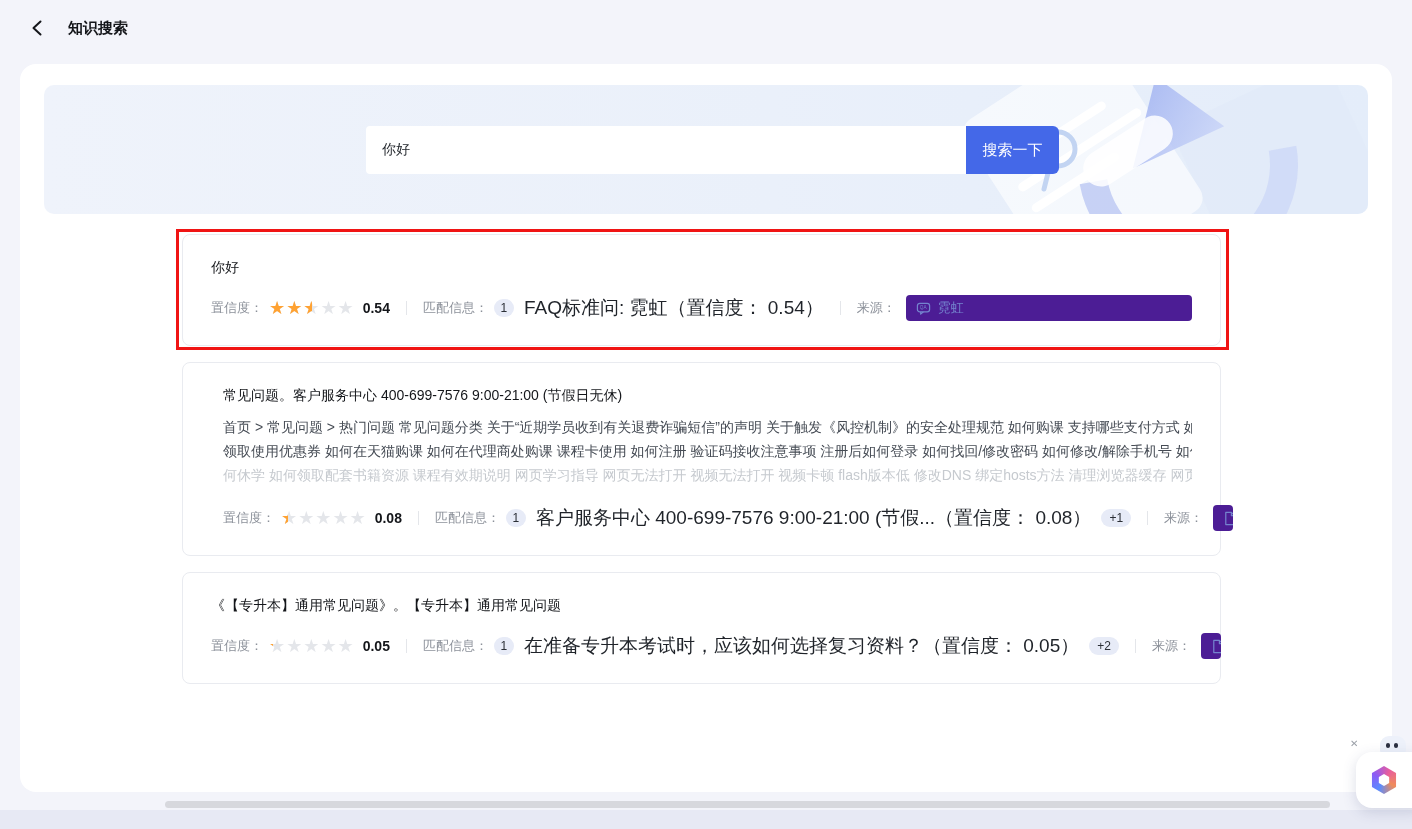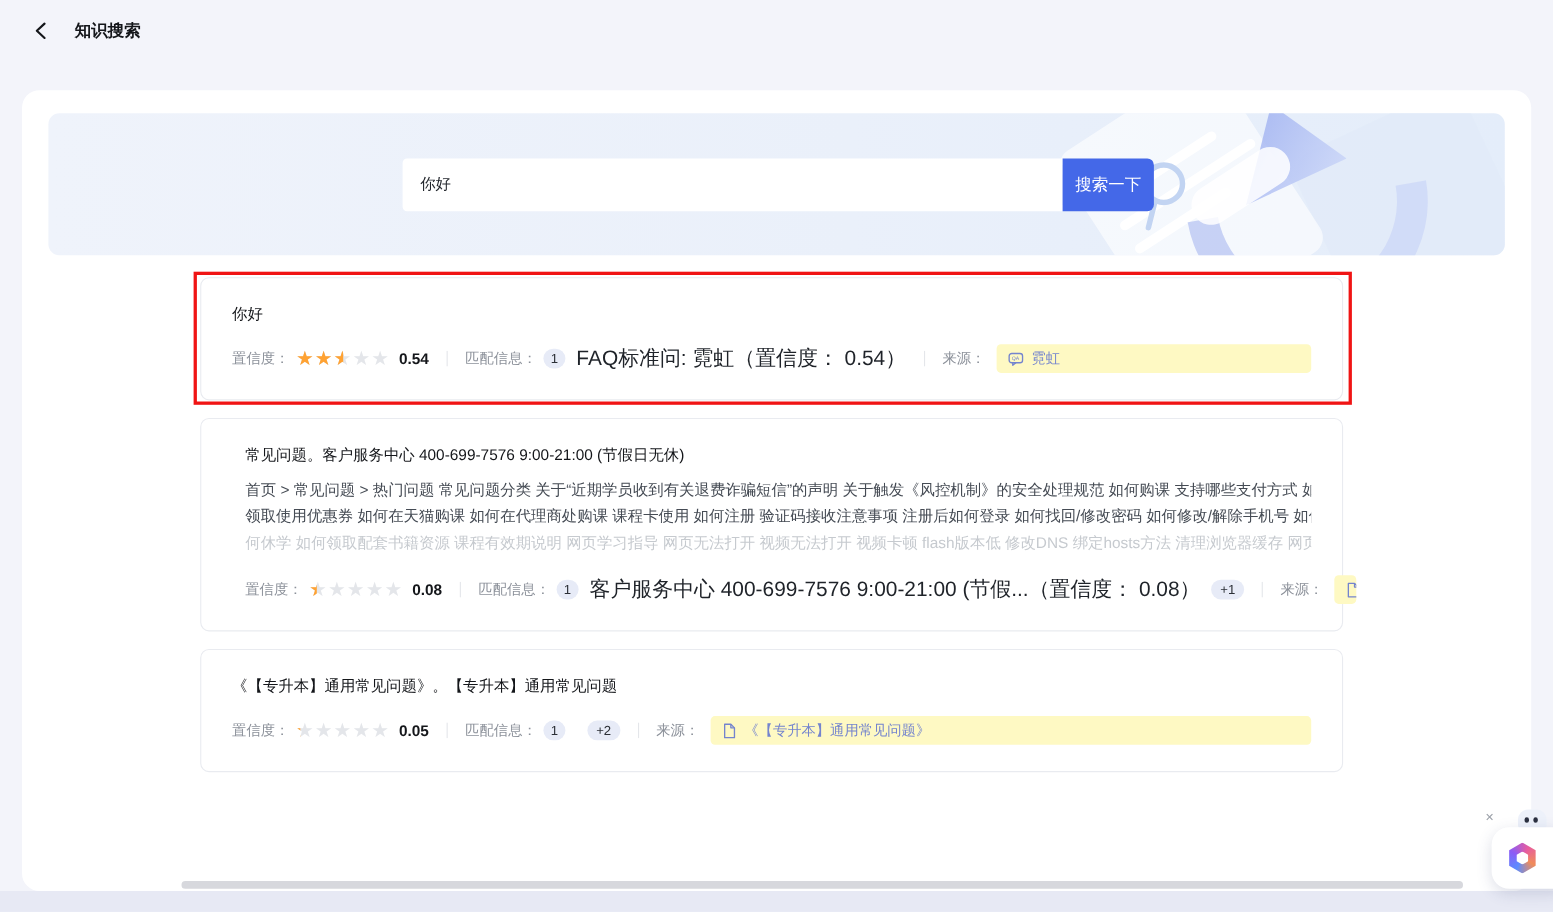--- a/index.html
+++ b/index.html
@@ -9,40 +9,40 @@
     font-family:"Liberation Sans","DejaVu Sans",sans-serif;
     background:#F3F4FA;
     overflow:hidden;
     color:#1F2329;
   }
   
   .topbar { position:absolute; top:0; left:0; right:12px; height:56px; display:flex; align-items:center; padding-left:26px; }
   .back-btn { width:22px; height:22px; display:flex; align-items:center; justify-content:center; cursor:pointer; }
   .topbar-title { margin-left:20px; font-size:15px; font-weight:700; color:#14161A; }
   
-  .panel { position:absolute; left:20px; top:82px; width:1372px; height:728px; background:#FFFFFF; border-radius:16px; }
+  .panel { position:absolute; left:20px; top:64px; width:1372px; height:728px; background:#FFFFFF; border-radius:16px; }
   .bottom-strip { position:absolute; left:0; right:0; bottom:0; height:19px; background:#E7E9F4; }
   
   .banner { position:absolute; left:24px; top:21px; width:1324px; height:129px; border-radius:10px; overflow:hidden;
     background:linear-gradient(90deg,#EFF3FB 0%,#EAF0FA 55%,#E4EDFA 100%); }
   .illus { position:absolute; right:40px; top:-30px; width:360px; height:210px; pointer-events:none; }
   .illus .doc1 { position:absolute; left:30px; top:10px; width:170px; height:200px; background:rgba(255,255,255,.6); border-radius:16px; transform:rotate(-33deg); }
   .illus .doc1 i { display:block; height:9px; border-radius:5px; background:rgba(255,255,255,.95); margin:16px 18px 0; }
   .illus .doc1 i:nth-child(1){ margin-top:56px; width:70%; }
   .illus .doc1 i:nth-child(2){ width:85%; }
   .illus .doc1 i:nth-child(3){ width:60%; }
   .illus .swoosh { position:absolute; right:30px; top:0; width:220px; height:220px; border-radius:50%;
     border:28px solid transparent; border-bottom-color:#A9B7F0; border-right-color:#C7D2F7; transform:rotate(35deg); opacity:.6; }
   .illus .tri { position:absolute; right:110px; top:20px; width:100px; height:80px; background:linear-gradient(135deg,#8FA3EE,#CBD6F8); clip-path:polygon(0 100%,50% 0,100% 85%); transform:rotate(-18deg); opacity:.8; }
   .illus .pill { position:absolute; left:110px; top:78px; width:100px; height:36px; border-radius:18px; background:rgba(255,255,255,.85); transform:rotate(-33deg); }
   .illus .blob { position:absolute; right:-40px; top:30px; width:170px; height:170px; background:#E0E9F8; border-radius:24px; transform:rotate(-25deg); opacity:.55; }
   .illus .glass { position:absolute; left:60px; top:72px; }
   .searchbar { position:absolute; left:322px; top:41px; display:flex; }
   .search-input { width:600px; height:48px; background:#fff; border:none; outline:none; border-radius:4px 0 0 4px; padding:0 16px; font-size:14px; color:#1F2329; font-family:inherit; }
-  .search-btn { width:83px; height:48px; border:none; background:#4468E8; color:#fff; font-size:15px; border-radius:0 6px 6px 0; cursor:pointer; font-family:inherit; }
+  .search-btn { width:93px; height:48px; border:none; background:#4468E8; color:#fff; font-size:15px; border-radius:0 6px 6px 0; cursor:pointer; font-family:inherit; }
   
   .results { position:absolute; left:162px; top:170px; width:1039px; }
   .card { background:#fff; border:1px solid #E9EBF0; border-radius:8px; padding:24px 28px 24px; }
   .card + .card-wrap, .card-wrap + .card { margin-top:16px;padding-left:40px; }
   .card-wrap { position:relative; }
   .highlight { position:absolute; left:-6px; right:-8px; top:-5px; bottom:-4px; border:3px solid #F01414; pointer-events:none; z-index:5; }
   .card-title { font-size:14px; color:#14161A; font-weight:500; }
   .card-body { margin-top:10px; }
   .body-line { font-size:14px; line-height:24px; color:#454B54; white-space:nowrap; overflow:hidden; }
   .body-line.small { font-size:13px; line-height:22px; color:#2E333B; }
@@ -51,21 +51,21 @@
   .meta { display:flex; align-items:center; margin-top:18px; }
   .meta-label { font-size:13px; color:#8C919A; flex:none; }
   .stars { position:relative; display:inline-block; line-height:1; font-size:18px; letter-spacing:1px; margin:0 2px 0 6px; }
   .stars .base { color:#E4E6EA; }
   .stars .fill { position:absolute; left:0; top:0; height:100%; overflow:hidden; white-space:nowrap; color:#FFA232; }
   .score { font-size:14px; font-weight:700; color:#14161A; margin-left:6px; }
   .vdiv { width:1px; height:14px; background:#E4E6EA; margin:0 16px; flex:none; }
   .count-badge { min-width:20px; height:18px; line-height:18px; padding:0 6px; background:#E7EBF7; color:#2B2F36; border-radius:9px; font-size:12px; text-align:center; margin:0 10px 0 6px; flex:none; }
   .extra-badge { min-width:26px; height:18px; line-height:18px; padding:0 8px; background:#E7EBF7; color:#2B2F36; border-radius:9px; font-size:12px; text-align:center; margin-left:10px; flex:none; }
   .match-text { font-size:19px; color:#1F2329; white-space:nowrap; }
-  .source-chip { flex:1; height:26px; margin-left:10px; background:#fef9c3; border-radius:4px; display:flex; align-items:center; gap:7px; padding:0 10px; color:#7484CE; font-size:13px; cursor:pointer; overflow:hidden; }
+  .source-chip { flex:1; height:26px; margin-left:10px; background:#4c1d95; border-radius:4px; display:flex; align-items:center; gap:7px; padding:0 10px; color:#7484CE; font-size:13px; cursor:pointer; overflow:hidden; }
   .chip-icon { flex:none; display:flex; }
   
   .hscroll { position:absolute; left:165px; top:801px; width:1165px; height:7px; border-radius:4px; background:#D7D8DD; cursor:pointer; }
   
   .assistant { position:absolute; right:0; top:736px; width:64px; height:72px; cursor:pointer; }
   .assistant .dismiss { position:absolute; left:2px; top:2px; font-size:10px; color:#9BA0A8; }
   .assistant .robot { position:absolute; right:6px; top:0; width:26px; height:18px; background:#EDF1FA; border-radius:9px 9px 4px 4px; }
   .assistant .robot i { position:absolute; top:7px; width:4px; height:5px; background:#2B3040; border-radius:2px; }
   .assistant .robot i:first-child { left:6px; }
   .assistant .robot i:last-child { left:14px; }
@@ -176,20 +176,21 @@
 
     <div class="card" style="margin-top:16px;">
       <div class="card-title">《【专升本】通用常见问题》。【专升本】通用常见问题</div>
       <div class="meta">
         <span class="meta-label">置信度：</span>
         <span class="stars"><span class="base">★★★★★</span><span class="fill" style="width:5%">★★★★★</span></span>
         <span class="score">0.05</span>
         <span class="vdiv"></span>
         <span class="meta-label">匹配信息：</span>
         <span class="count-badge">1</span>
+        <span class="match-text">在准备专升本考试时，应该如何选择复习资料？（置信度： 0.05）</span>
         <span class="extra-badge">+2</span>
         <span class="vdiv"></span>
         <span class="meta-label">来源：</span>
         <span class="source-chip">
           <span class="chip-icon">
             <svg width="14" height="15" viewBox="0 0 14 16">
                 <path d="M2.5 1.5 h6 l3.5 3.5 v9.5 h-9.5 z" fill="none" stroke="#7484CE" stroke-width="1.3" stroke-linejoin="round"></path>
                 <path d="M8.5 1.5 v3.5 h3.5" fill="none" stroke="#7484CE" stroke-width="1.3" stroke-linejoin="round"></path>
               </svg>
           </span>

